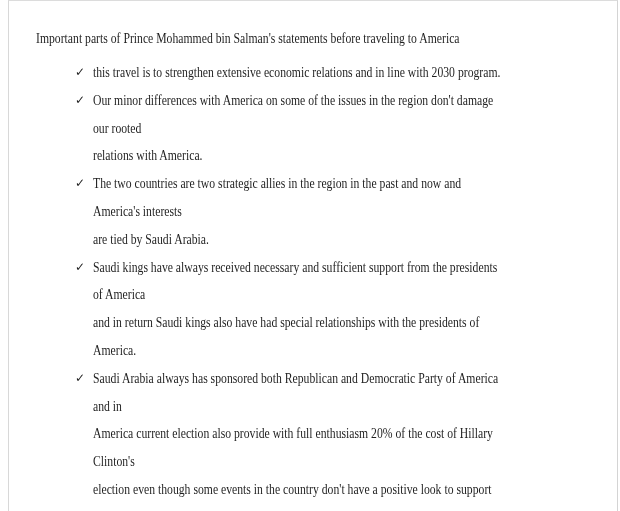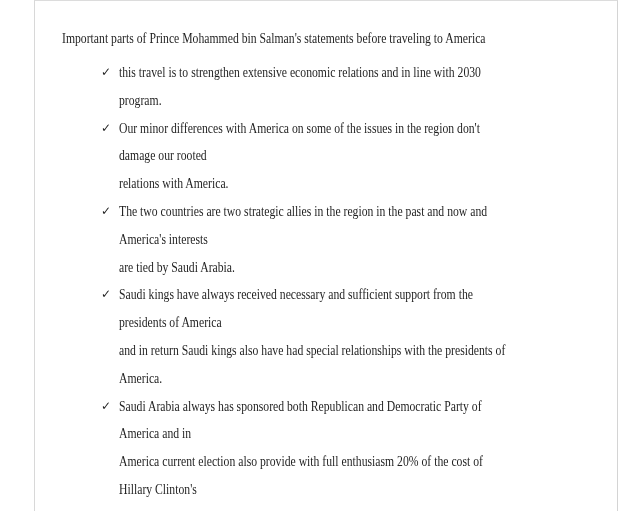--- a/index.html
+++ b/index.html
@@ -19,21 +19,20 @@
     position: absolute;
     left: 8px;
     right: 2px;
     top: 0;
     bottom: 0;
     background: #ffffff;
     border-left: 1px solid #d8d8d8;
     border-right: 1px solid #d4d4d4;
     border-top: 1px solid #dcdcdc;
     overflow: hidden;
-    margin-left: 26px;
   }
   .doc-title {
     margin: 24px 0 0 27px;
     font-size: 15px;
     line-height: 26px;
     color: #1f1f1f;
     white-space: nowrap;
     width: 640px;
     transform: scaleX(0.78);
     transform-origin: 0 50%;

